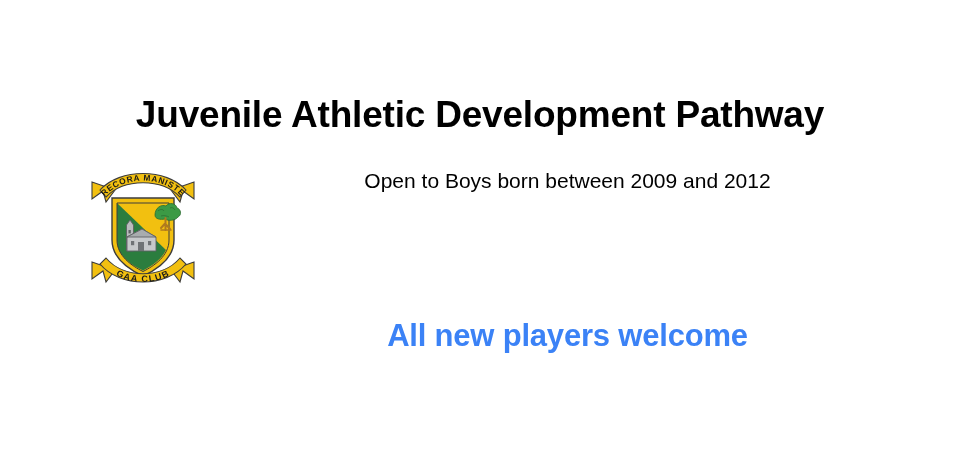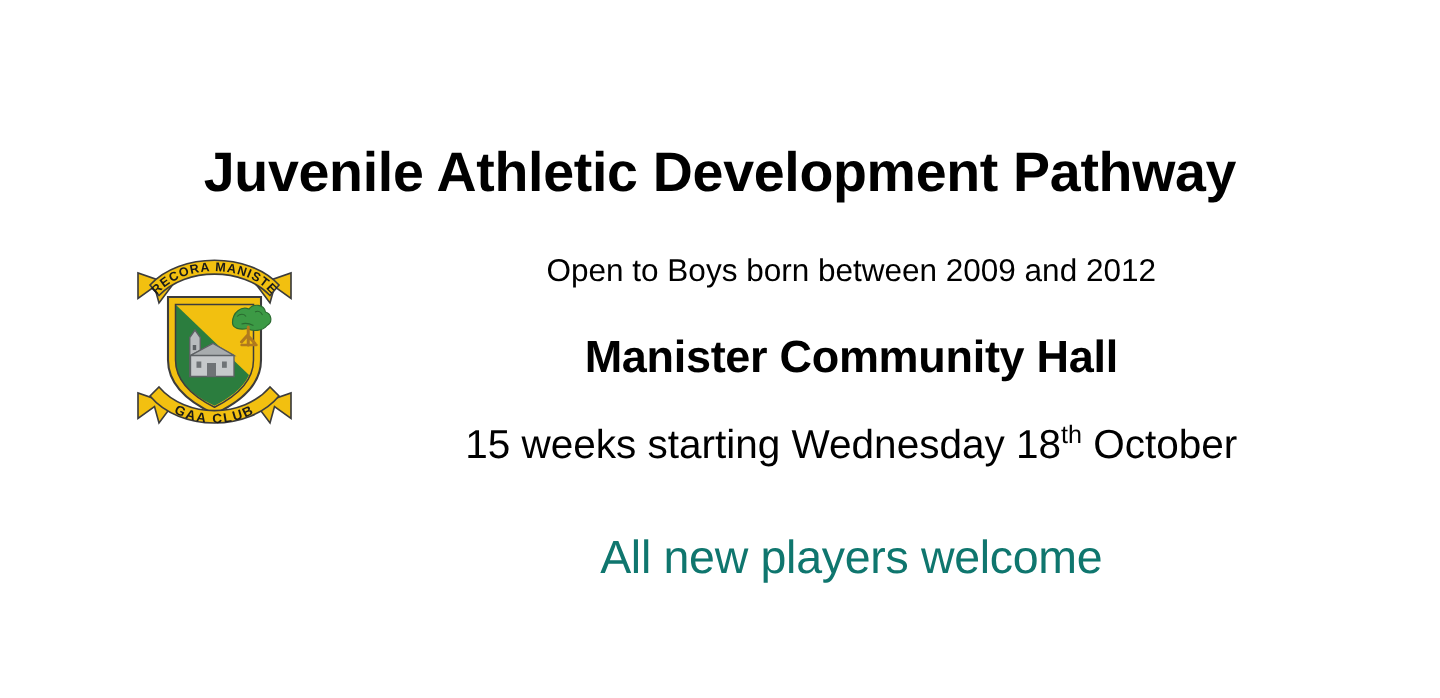--- a/index.html
+++ b/index.html
@@ -76,25 +76,25 @@
     font-weight: bold;
     letter-spacing: -0.2px;
   }
   .line-schedule {
     top: 279px;
     font-size: 27px;
     line-height: 34px;
     font-weight: normal;
   }
   .line-welcome {
-    top: 352px;
+    top: 316px;
     font-size: 31px;
     line-height: 40px;
-    font-weight: normal;
-    color: #0f766e;
+    font-weight: bold;
+    color: #3b82f6;
     letter-spacing: -0.2px;
   }
   .sup {
     font-size: 0.62em;
     vertical-align: super;
     line-height: 0;
   }
 </style>
 </head>
 <body>
@@ -164,19 +164,17 @@
         <path d="M14 106 C34 130, 80 130, 100 106 L94 100 C76 121, 38 121, 20 100 Z" fill="#f2c010" stroke="#3c3c3c" stroke-width="1.1"></path>
       </g>
       <text font-family="'Liberation Sans', sans-serif" font-size="9" font-weight="bold" fill="#1a1a1a" letter-spacing="1.2">
         <textPath href="#botArc" startOffset="50%" text-anchor="middle">GAA CLUB</textPath>
       </text>
     </svg>
   </div>
 
   <div class="line line-eligibility">Open to Boys born between 2009 and 2012</div>
 
-  <div class="line line-venue">Manister Community Hall</div>
 
-  <div class="line line-schedule"><span>15 weeks starting Wednesday 18</span><span class="sup">th</span><span> October</span></div>
 
   <div class="line line-welcome">All new players welcome</div>
 
 </div>
 
 </body></html>

